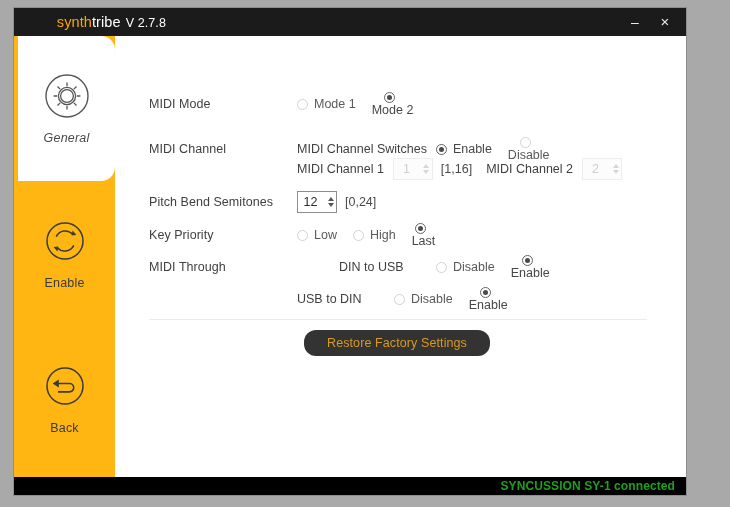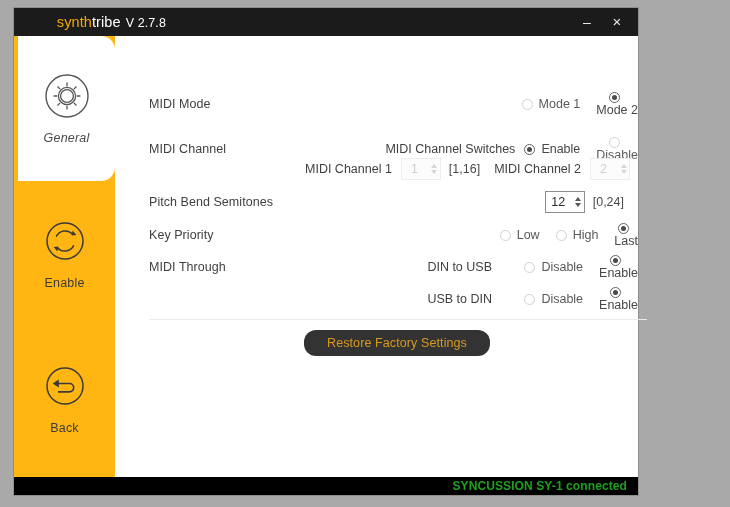--- a/index.html
+++ b/index.html
@@ -12,21 +12,21 @@
     background: #a9a9a9;
     font-family: "Liberation Sans", sans-serif;
     overflow: hidden;
   }
 
   
   #window {
     position: absolute;
     left: 14px;
     top: 8px;
-    width: 624px;
+    width: 672px;
     height: 487px;
     background: #d946ef;
     box-shadow: 0 0 0 1px #8e8e8e;
     display: flex;
     flex-direction: column;
   }
 
   
   #titlebar {
     height: 28px;
@@ -123,25 +123,24 @@
   #content {
     flex: 1 1 auto;
     background: #ffffff;
     position: relative;
     min-width: 0;
   }
 
   .form-row {
     position: absolute;
     left: 34px;
-    right: 0;
+    right: 16px;
     height: 22px;
     display: flex;
     align-items: center;
-    justify-content: space-between;
   }
   .row-label {
     width: 148px;
     flex: 0 0 148px;
     font-size: 12.5px;
     color: #3f3f3f;
     letter-spacing: 0.05px;
   }
   .row-fields {
     display: flex;
@@ -437,21 +436,21 @@
             <span class="dot"></span>
             <span class="rl">High</span>
           </div>
           <div class="radio on">
             <span class="dot"></span>
             <span class="rl">Last</span>
           </div>
         </div>
       </div>
 
-      <div class="form-row" style="top:220px;gap:48px;">
+      <div class="form-row" style="top:220px;">
         <div class="row-label">MIDI Through</div>
         <div class="row-fields">
           <span class="sub-label" style="width:88px;display:inline-block;margin-left:42px;">DIN to USB</span>
           <div class="radio off">
             <span class="dot"></span>
             <span class="rl">Disable</span>
           </div>
           <div class="radio on">
             <span class="dot"></span>
             <span class="rl">Enable</span>

